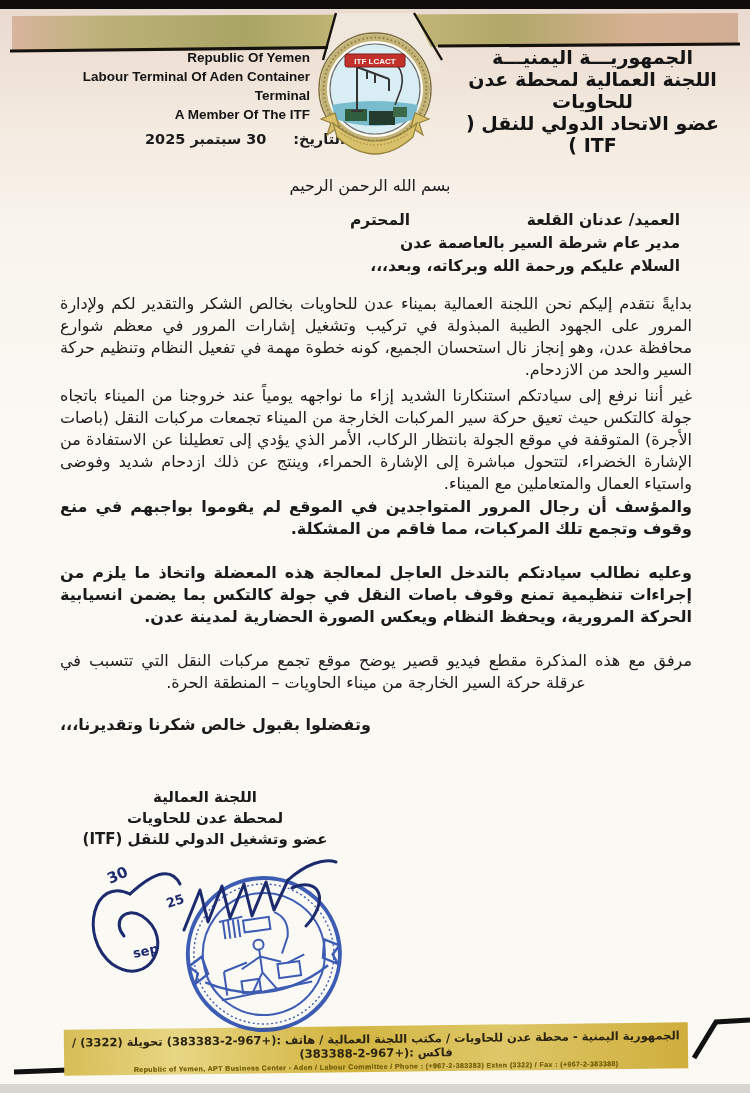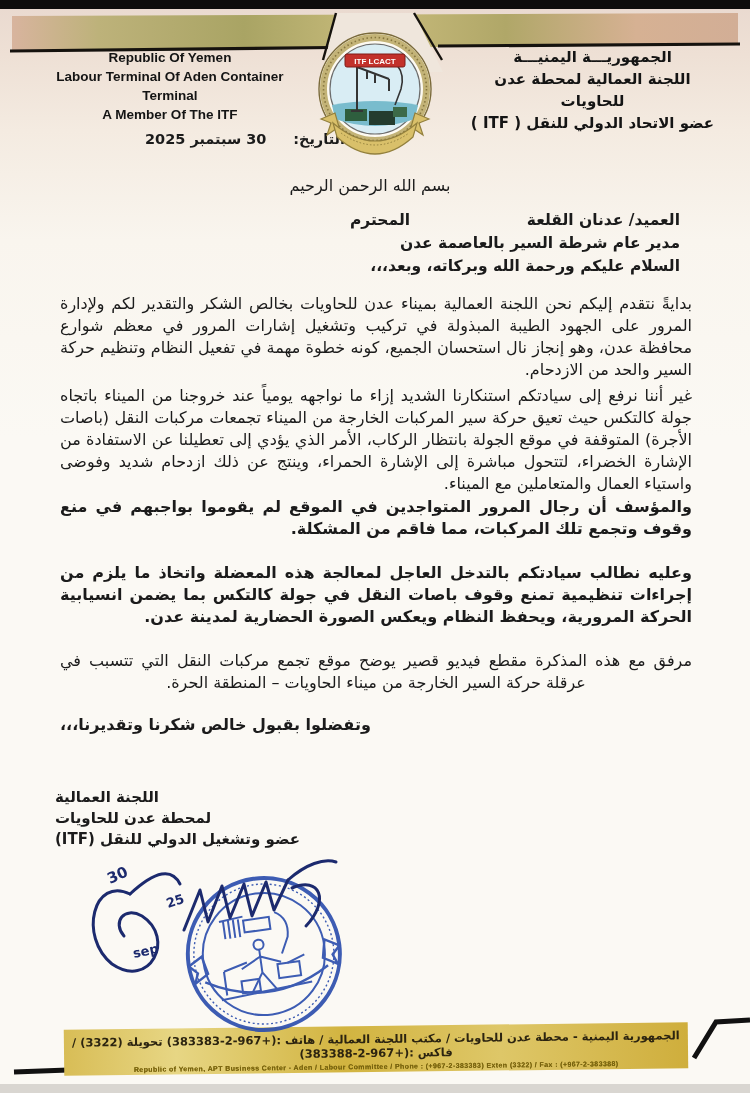--- a/index.html
+++ b/index.html
@@ -6,41 +6,41 @@
   .page{
     position:relative;width:750px;height:1093px;margin:0 auto;overflow:hidden;
     background:linear-gradient(180deg,#e9d9cf 0%,#eee0d5 5%,#f4ebe1 12%,#f9f5ee 22%,#fbf9f4 40%,#fbf9f4 100%);
     font-family:"DejaVu Sans",sans-serif;color:#1b1b1b;
   }
   .abs{position:absolute;}
   .scan-top{top:0;left:0;width:750px;height:9px;background:#0e0d0c;}
   .scan-bottom{top:1084px;left:0;width:750px;height:9px;background:#d9d6d1;}
 
   
-  .en-head{top:48px;left:30px;width:280px;text-align:center;font-weight:bold;
+  .en-head{top:48px;left:30px;width:280px;text-align:right;font-weight:bold;
            font-size:13.5px;line-height:19px;color:#141414;font-family:"Liberation Sans","DejaVu Sans",sans-serif;}
   .ar-head{top:46px;left:460px;width:265px;text-align:center;font-weight:bold;
-           font-size:15px;line-height:22px;direction:rtl;color:#141414;}
+           font-size:19px;line-height:22px;direction:rtl;color:#141414;}
   .date-row{top:131px;left:145px;width:200px;direction:rtl;display:flex;
             justify-content:space-between;font-weight:bold;font-size:14.5px;}
 
   
   .basmala{top:176px;left:0;width:740px;text-align:center;font-weight:normal;font-size:16px;direction:rtl;}
   .recipient{top:209px;right:70px;width:330px;direction:rtl;font-weight:bold;
              font-size:15.5px;line-height:23px;}
   .recipient .r1{display:flex;justify-content:space-between;}
   .para{right:58px;width:632px;direction:rtl;font-size:16px;line-height:22px;
         text-align:justify;text-align-last:right;-moz-text-align-last:right;}
   .para.bold{font-weight:bold;}
   .para.center-last{text-align-last:center;-moz-text-align-last:center;}
   .closing{top:715px;right:58px;width:632px;direction:rtl;text-align:left;
            font-weight:bold;font-size:16px;}
 
   
-  .sig-block{top:787px;left:55px;width:300px;text-align:left;direction:rtl;
+  .sig-block{top:787px;left:55px;width:300px;text-align:center;direction:rtl;
              font-weight:bold;font-size:15px;line-height:21px;}
   .sig-svg{left:68px;top:852px;z-index:3;}
   .stamp-svg{left:176px;top:870px;z-index:2;opacity:.92;}
 
   
   .footer-band{top:1026px;left:64px;width:624px;height:46px;
     background:linear-gradient(90deg,#d8bd56 0%,#e7d684 18%,#d2b440 45%,#dec768 70%,#cfae3c 100%);
     transform:rotate(-0.7deg);text-align:center;direction:rtl;z-index:1;}
   .footer-ar{padding-top:6px;font-size:11.5px;font-weight:bold;color:#2c2410;}
   .footer-en{margin-top:3px;font-size:7px;font-weight:bold;color:#77620f;

